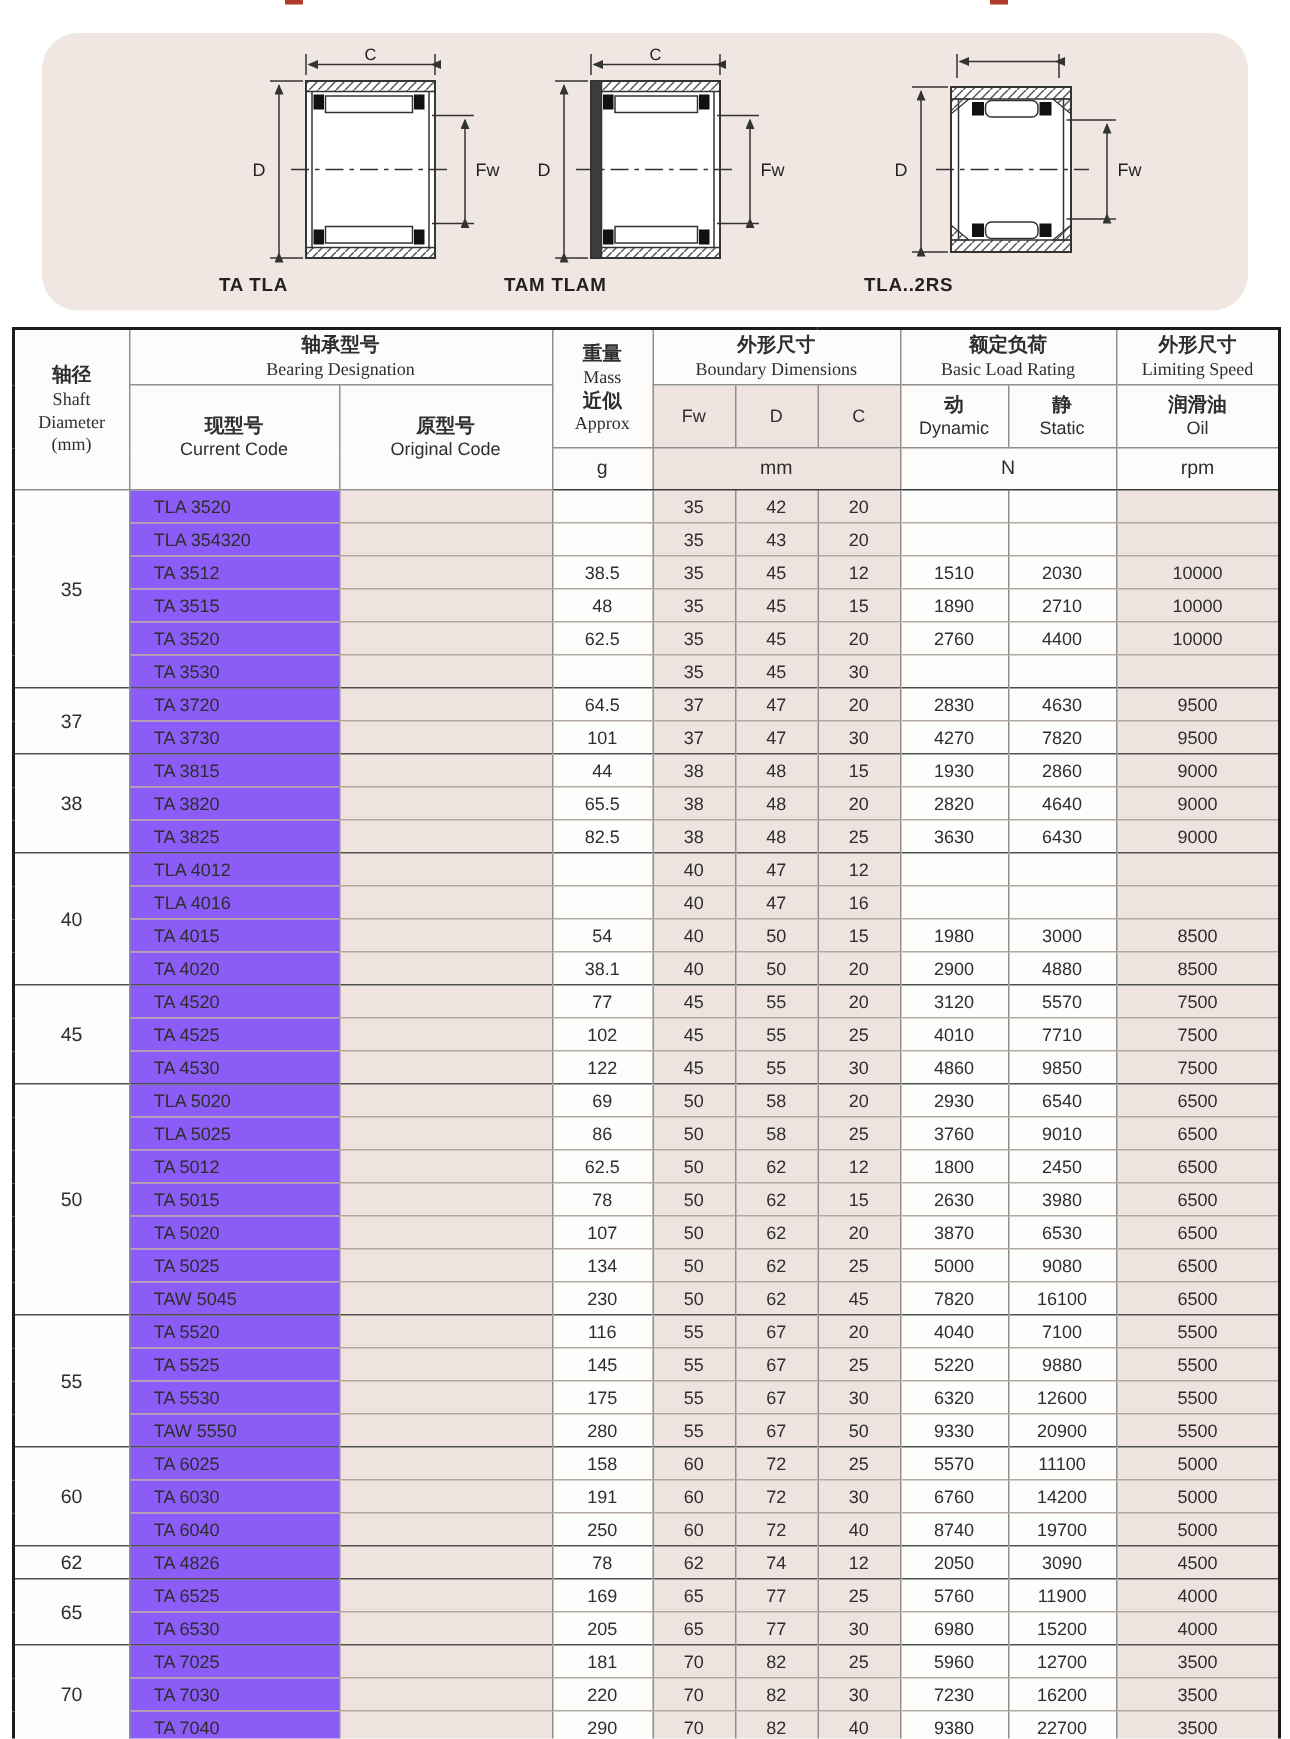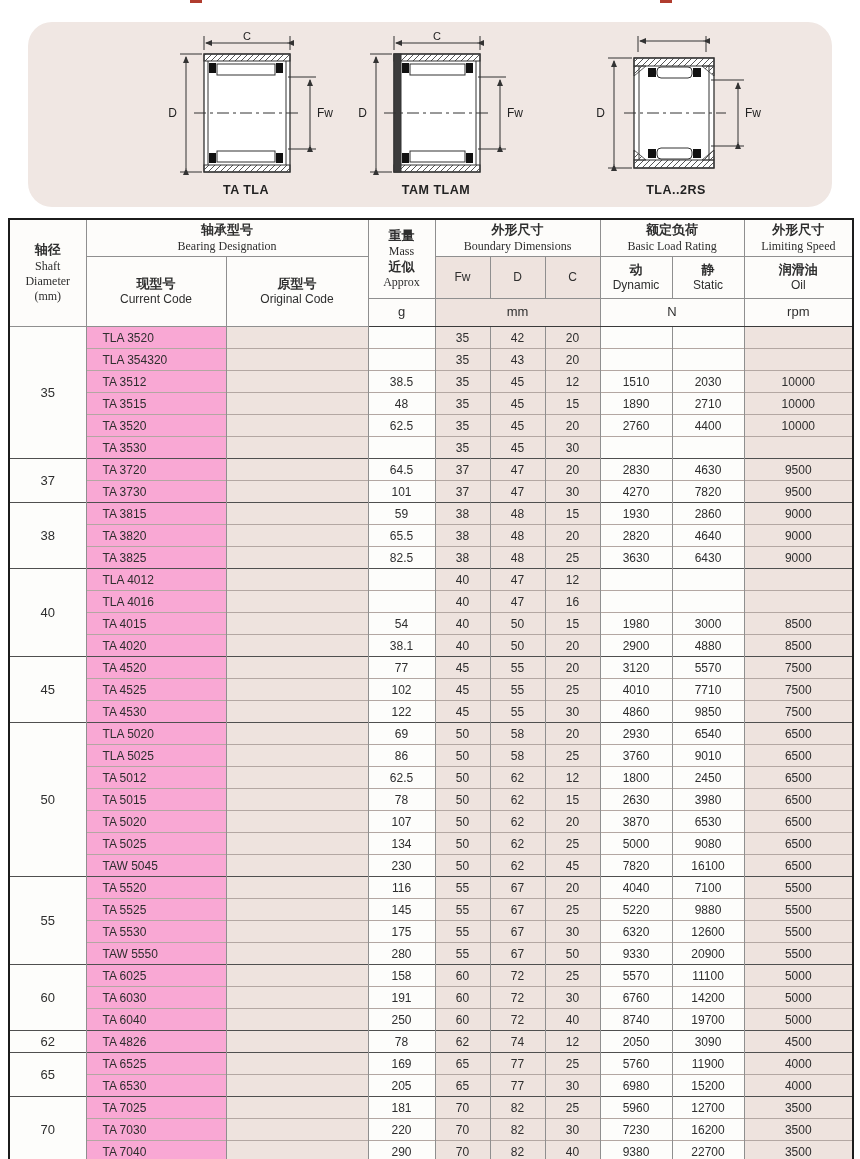--- a/index.html
+++ b/index.html
@@ -18,21 +18,21 @@
   .panel{
     position:absolute;left:28px;top:22px;width:804px;height:185px;
     background:#f0e7e3;border-radius:24px;
   }
   .diagram{position:absolute;top:8px;width:200px;}
   .diagram.d1{left:118px;}
   .diagram.d2{left:308px;}
   .diagram.d3{left:548px;}
   .diagram svg{display:block;}
   .diagram .cap{
-    text-align:center;font-size:12.5px;font-weight:700;color:#222;
+    text-align:left;font-size:12.5px;font-weight:700;color:#222;
     letter-spacing:.5px;margin-top:1px;
   }
 
   
   table.spec{
     position:absolute;left:8px;top:218px;width:844px;
     border-collapse:collapse;table-layout:fixed;
     font-size:12px;color:#2e2e2e;
   }
   table.spec{border:2.5px solid #1c1c1c;}
@@ -50,21 +50,21 @@
   .en{font-size:12px;display:block;}
   th.pink{background:#eee3de;}
 
   tbody td{
     height:21px;text-align:center;vertical-align:middle;
     background:#fdfdfb;border-top:1px solid #b3a7a2;
     font-size:12px;
   }
   tbody tr.group-start td{border-top:1px solid #4f4f4f;}
   tbody td.c-shaft{font-size:13px;background:#fdfdfb;}
-  tbody td.c-code{text-align:left;padding-left:16px;background:#f9a8d4;}
+  tbody td.c-code{text-align:left;padding-left:16px;background:#8b5cf6;}
   tbody td.c-orig{background:#eee3de;}
   tbody td.c-fw,tbody td.c-d,tbody td.c-c{background:#eee3de;}
   tbody td.c-rpm{background:#eee3de;}
 </style>
 </head>
 <body>
 
 <div class="edge-mark m1"></div>
 <div class="edge-mark m2"></div>
 
@@ -374,21 +374,21 @@
         <td class="c-d">47</td>
         <td class="c-c">30</td>
         <td class="c-dyn">4270</td>
         <td class="c-stat">7820</td>
         <td class="c-rpm">9500</td>
       </tr>
       <tr class="group-start">
         <td rowspan="3" class="c-shaft">38</td>
         <td class="c-code">TA 3815</td>
         <td class="c-orig"></td>
-        <td class="c-mass">59</td>
+        <td class="c-mass">44</td>
         <td class="c-fw">38</td>
         <td class="c-d">48</td>
         <td class="c-c">15</td>
         <td class="c-dyn">1930</td>
         <td class="c-stat">2860</td>
         <td class="c-rpm">9000</td>
       </tr>
       <tr>
         <td class="c-code">TA 3820</td>
         <td class="c-orig"></td>

